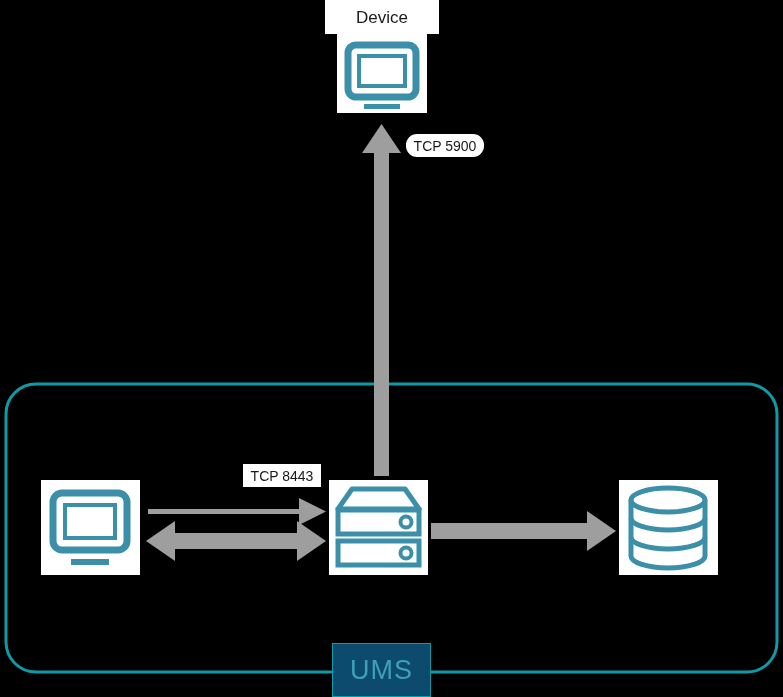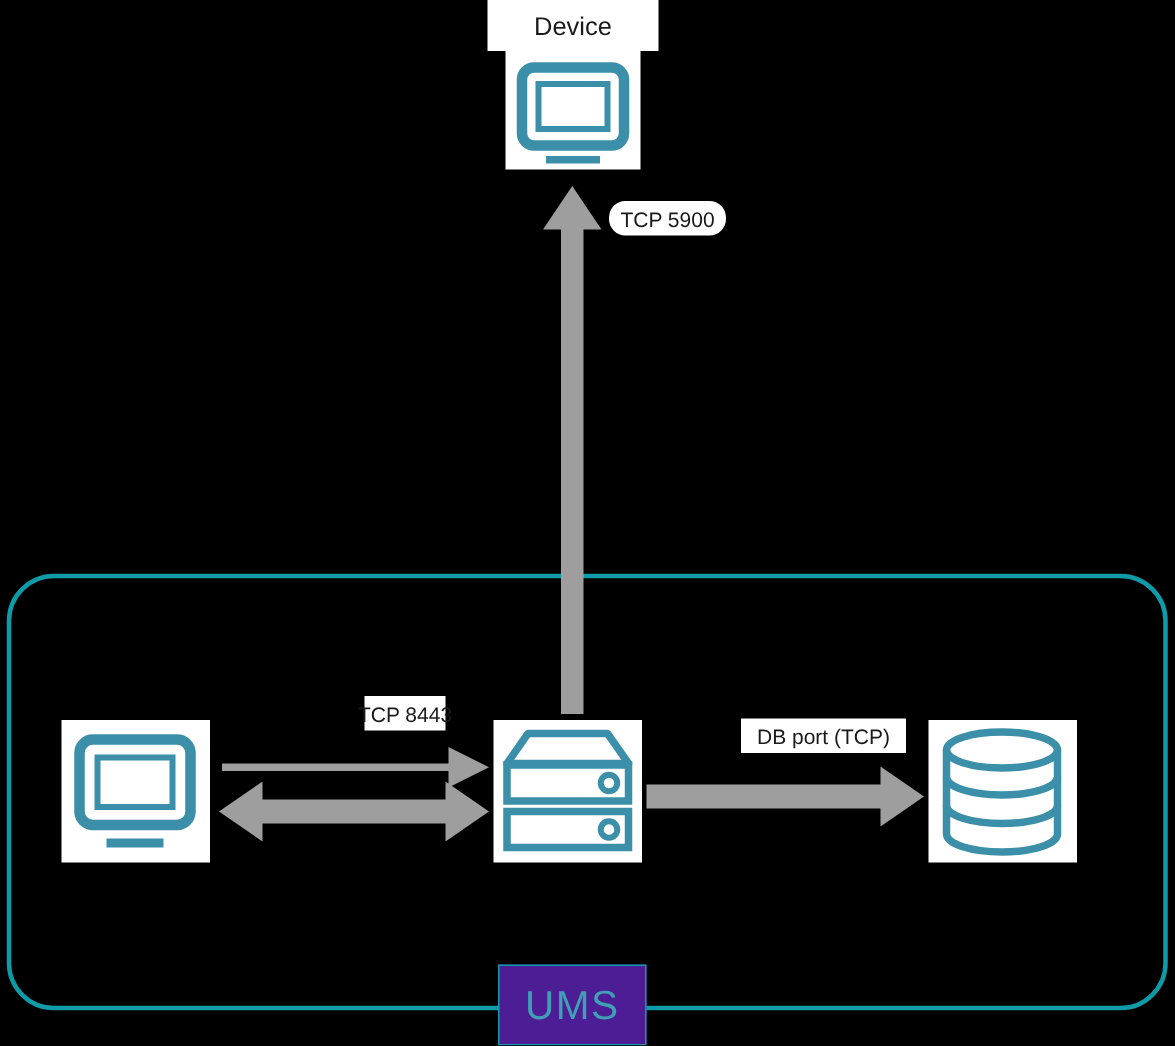--- a/index.html
+++ b/index.html
@@ -48,37 +48,37 @@
     left: 406px;
     top: 134px;
     width: 78px;
     height: 23px;
     font-size: 14px;
     border-radius: 11px;
   }
   #label-tcp8443 {
     left: 243px;
     top: 464px;
-    width: 54px;
+    width: 78px;
     height: 23px;
     font-size: 14px;
   }
   #label-dbport {
     left: 494px;
     top: 479px;
     width: 110px;
     height: 23px;
     font-size: 14px;
   }
   #ums-badge {
     left: 332px;
     top: 643px;
     width: 99px;
     height: 54px;
-    background: #4c1d95;
+    background: #0c4a6e;
     border: 1px solid #0e9aa7;
     color: #3fa0b5;
     font-size: 27px;
     letter-spacing: 1px;
     box-sizing: border-box;
   }
   .icon-tile {
     position: absolute;
     background: #ffffff;
     box-sizing: border-box;
@@ -152,17 +152,16 @@
     </g>
 
   </svg>
 
   <div class="label-box" id="device-caption">Device</div>
 
   <div class="label-box" id="label-tcp5900">TCP 5900</div>
 
   <div class="label-box" id="label-tcp8443">TCP 8443</div>
 
-  <div class="label-box" id="label-dbport">DB port (TCP)</div>
 
   <div class="label-box" id="ums-badge">UMS</div>
 
 </div>
 
 </body></html>

